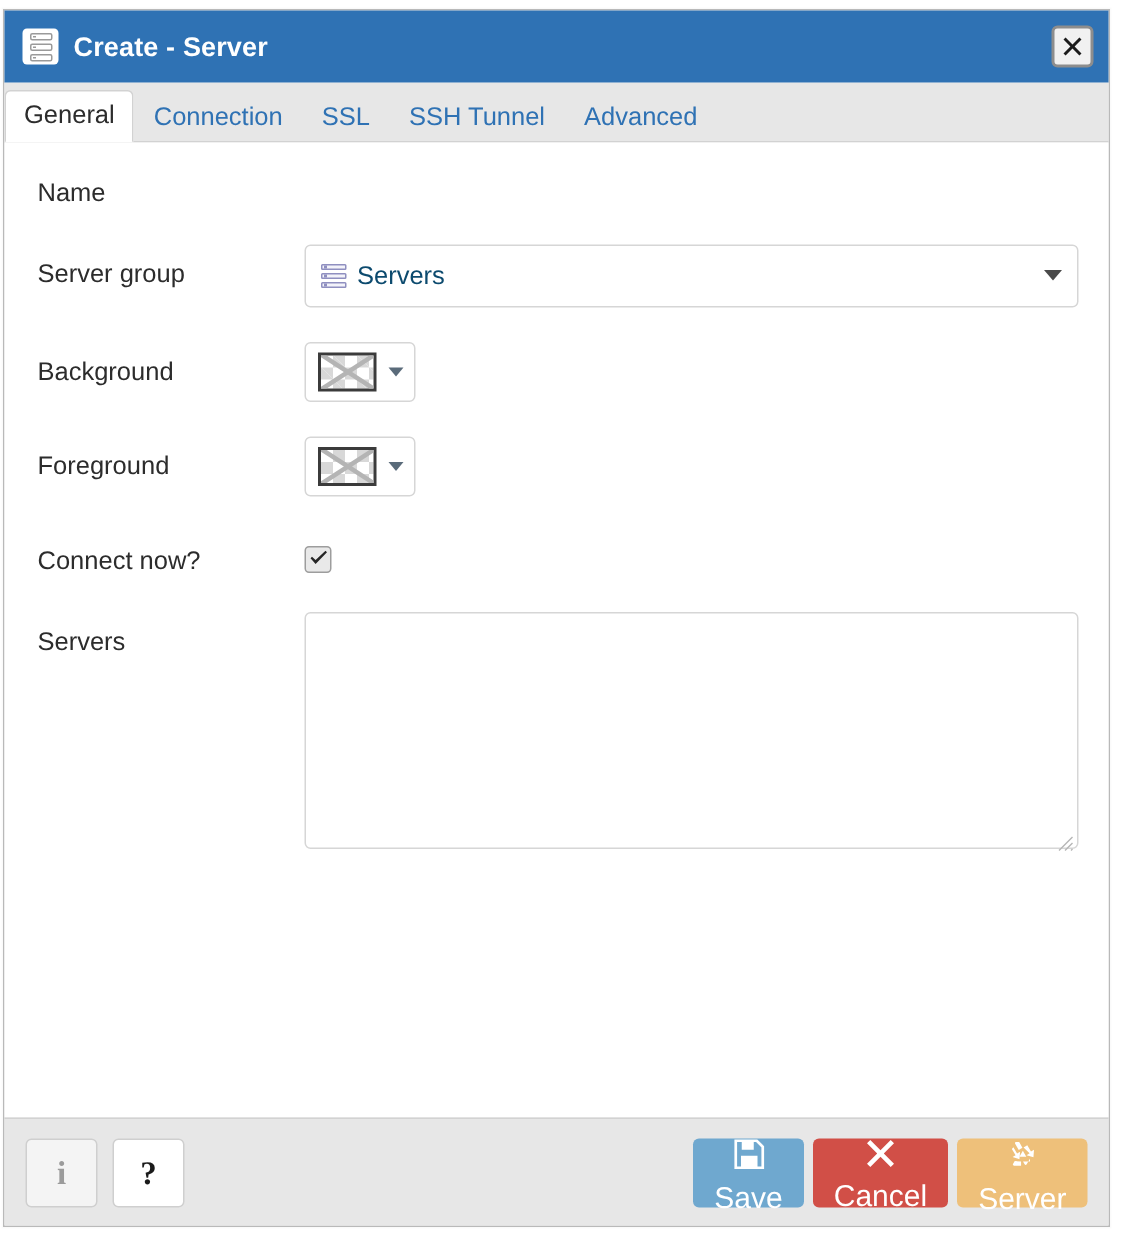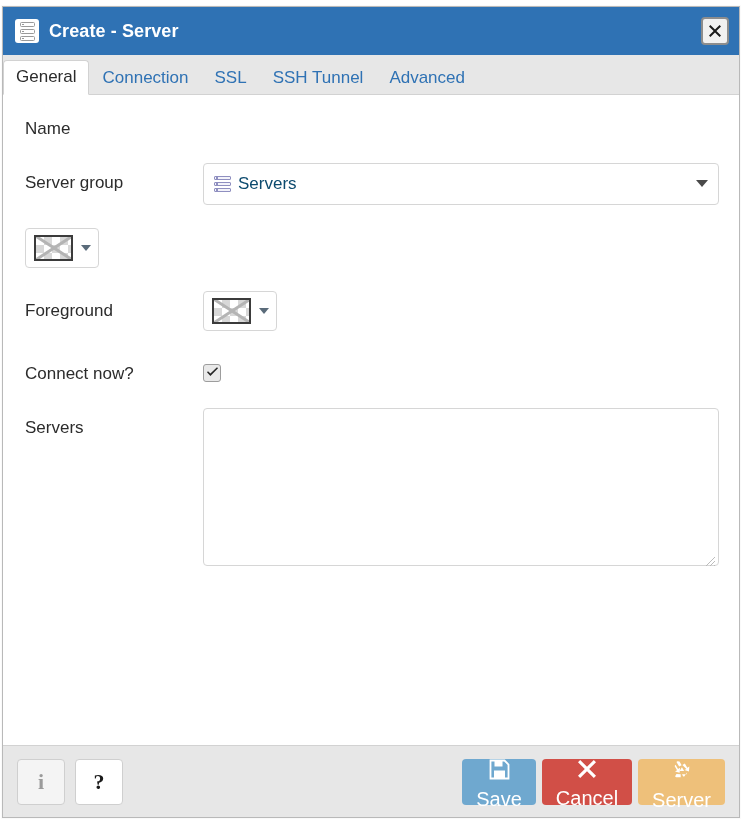--- a/index.html
+++ b/index.html
@@ -408,20 +408,21 @@
               <i></i>
               <i></i>
           </span>
           <span class="select-value">Servers</span>
           <span class="caret-dark"></span>
         </div>
       </div>
     </div>
 
     <div class="field-row">
+      <div class="field-label">Background</div>
       <div class="field-control">
         <div class="color-btn">
           <span class="swatch"></span>
           <span class="caret-sm"></span>
         </div>
       </div>
     </div>
 
     <div class="field-row">
       <div class="field-label">Foreground</div>

